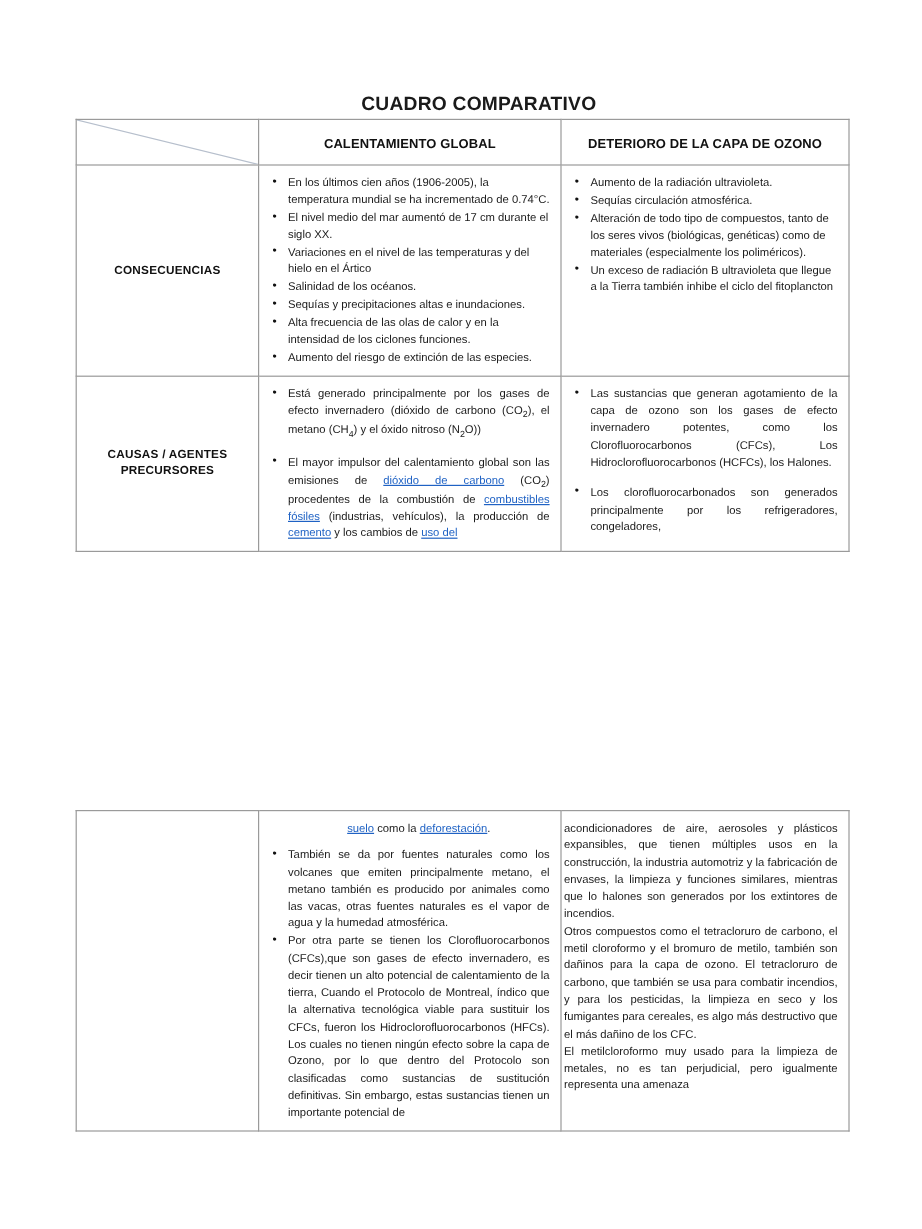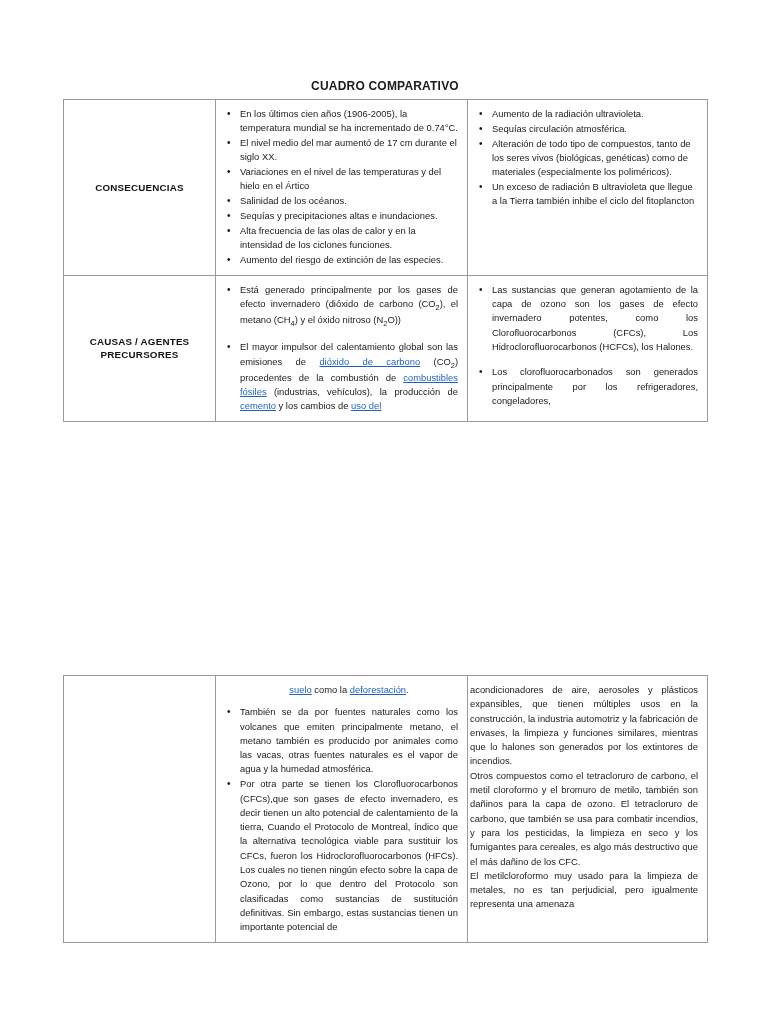--- a/index.html
+++ b/index.html
@@ -20,25 +20,25 @@
   .page {
     position: absolute;
     left: 0;
     top: 0;
     width: 768px;
   }
 
   
   .doc-title {
     position: absolute;
-    left: 63px;
+    left: 77px;
     top: 79px;
     width: 644px;
     text-align: center;
-    font-size: 12px;
+    font-size: 16px;
     font-weight: bold;
     letter-spacing: 0.2px;
     color: #1a1a1a;
   }
 
   
   .cmp-table {
     position: absolute;
     border-collapse: collapse;
     table-layout: fixed;
@@ -148,20 +148,29 @@
 
   <div class="doc-title">CUADRO COMPARATIVO</div>
 
   <table class="cmp-table" id="table-top">
     <colgroup>
       <col class="col-label">
         <col class="col-a">
         <col class="col-b">
     </colgroup>
     <tbody>
+      <tr>
+        <td class="corner-cell">
+          <svg viewBox="0 0 152 38" preserveAspectRatio="none">
+            <line x1="0" y1="0" x2="152" y2="38" stroke="#b6bfcc" stroke-width="1.1"></line>
+          </svg>
+        </td>
+        <td class="head-cell">CALENTAMIENTO GLOBAL</td>
+        <td class="head-cell">DETERIORO DE LA CAPA DE OZONO</td>
+      </tr>
 
       <tr>
         <td class="rowlabel">CONSECUENCIAS</td>
         <td class="cell-body">
           <ul class="bl">
             <li>En los últimos cien años (1906-2005), la temperatura mundial se ha incrementado de 0.74°C.</li>
             <li>El nivel medio del mar aumentó de 17 cm durante el siglo XX.</li>
             <li>Variaciones en el nivel de las temperaturas y del hielo en el Ártico</li>
             <li>Salinidad de los océanos.</li>
             <li>Sequías y precipitaciones altas e inundaciones.</li>

